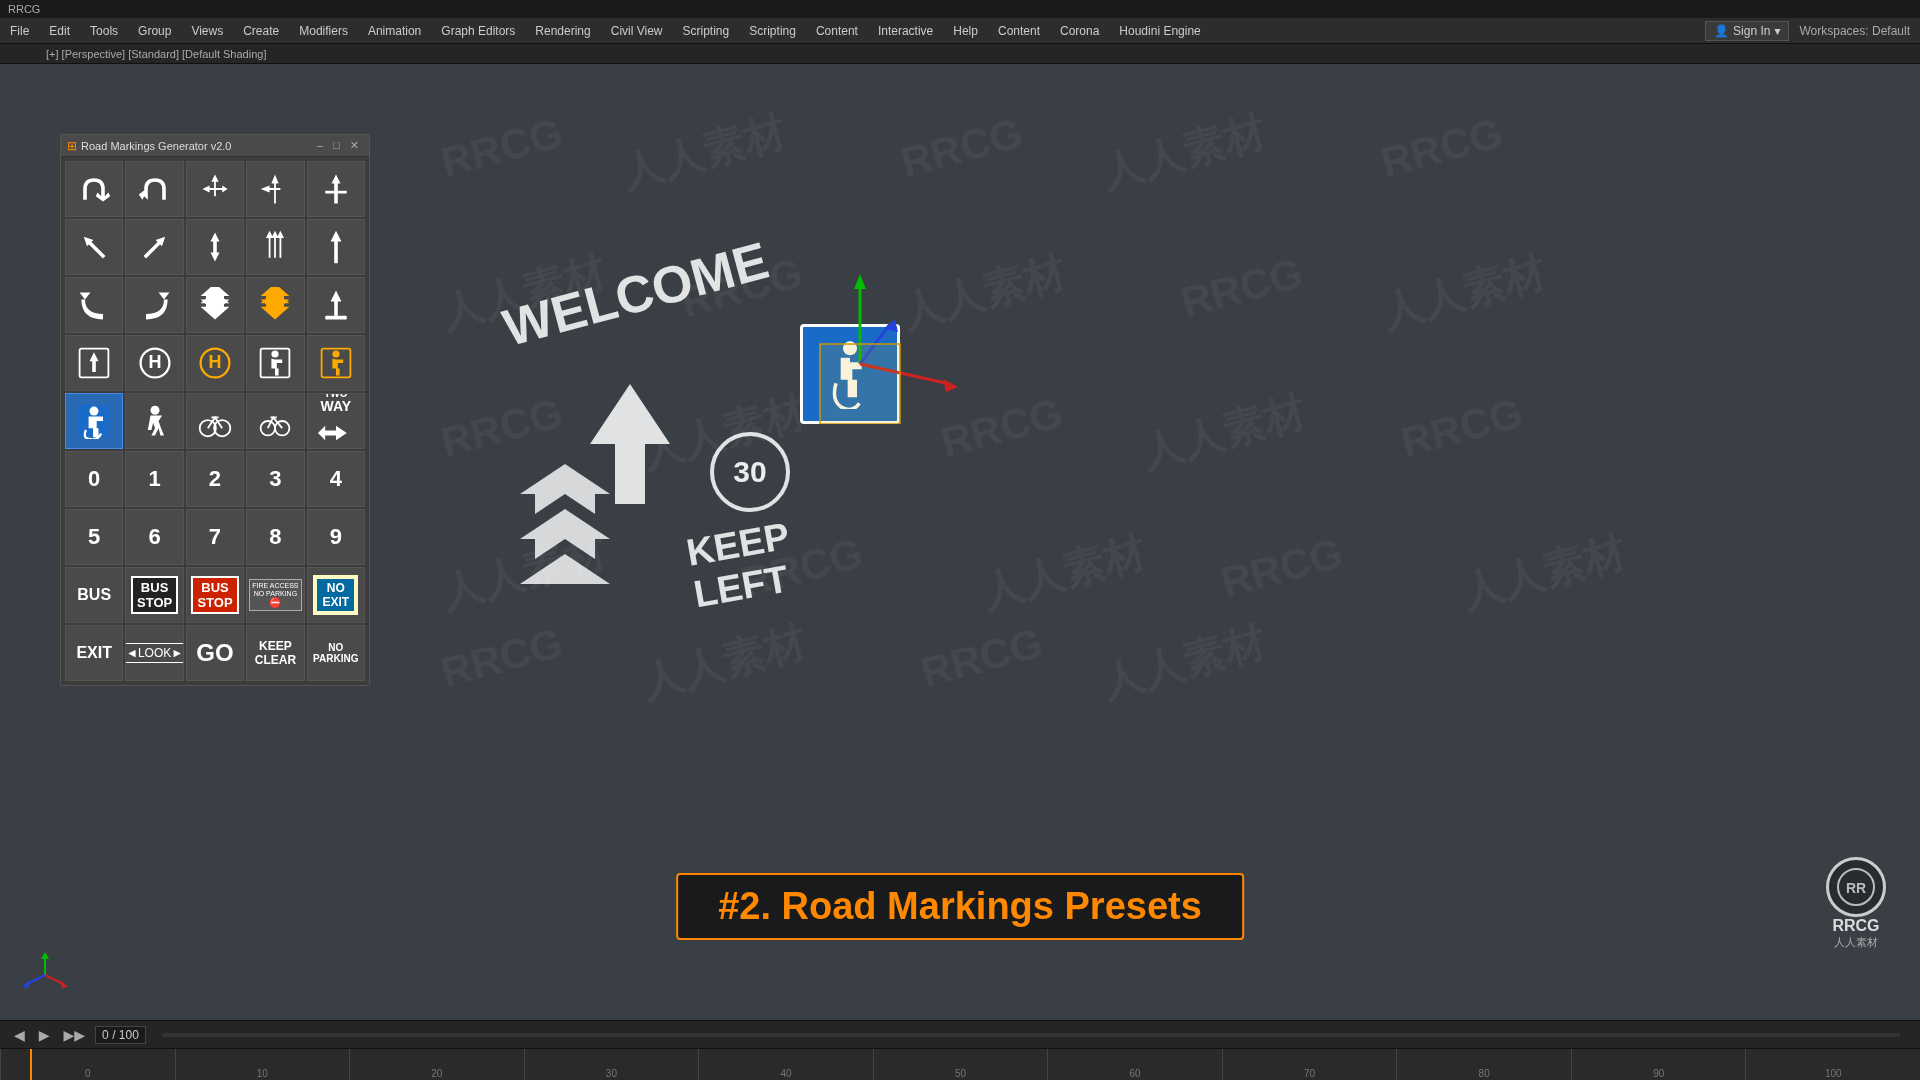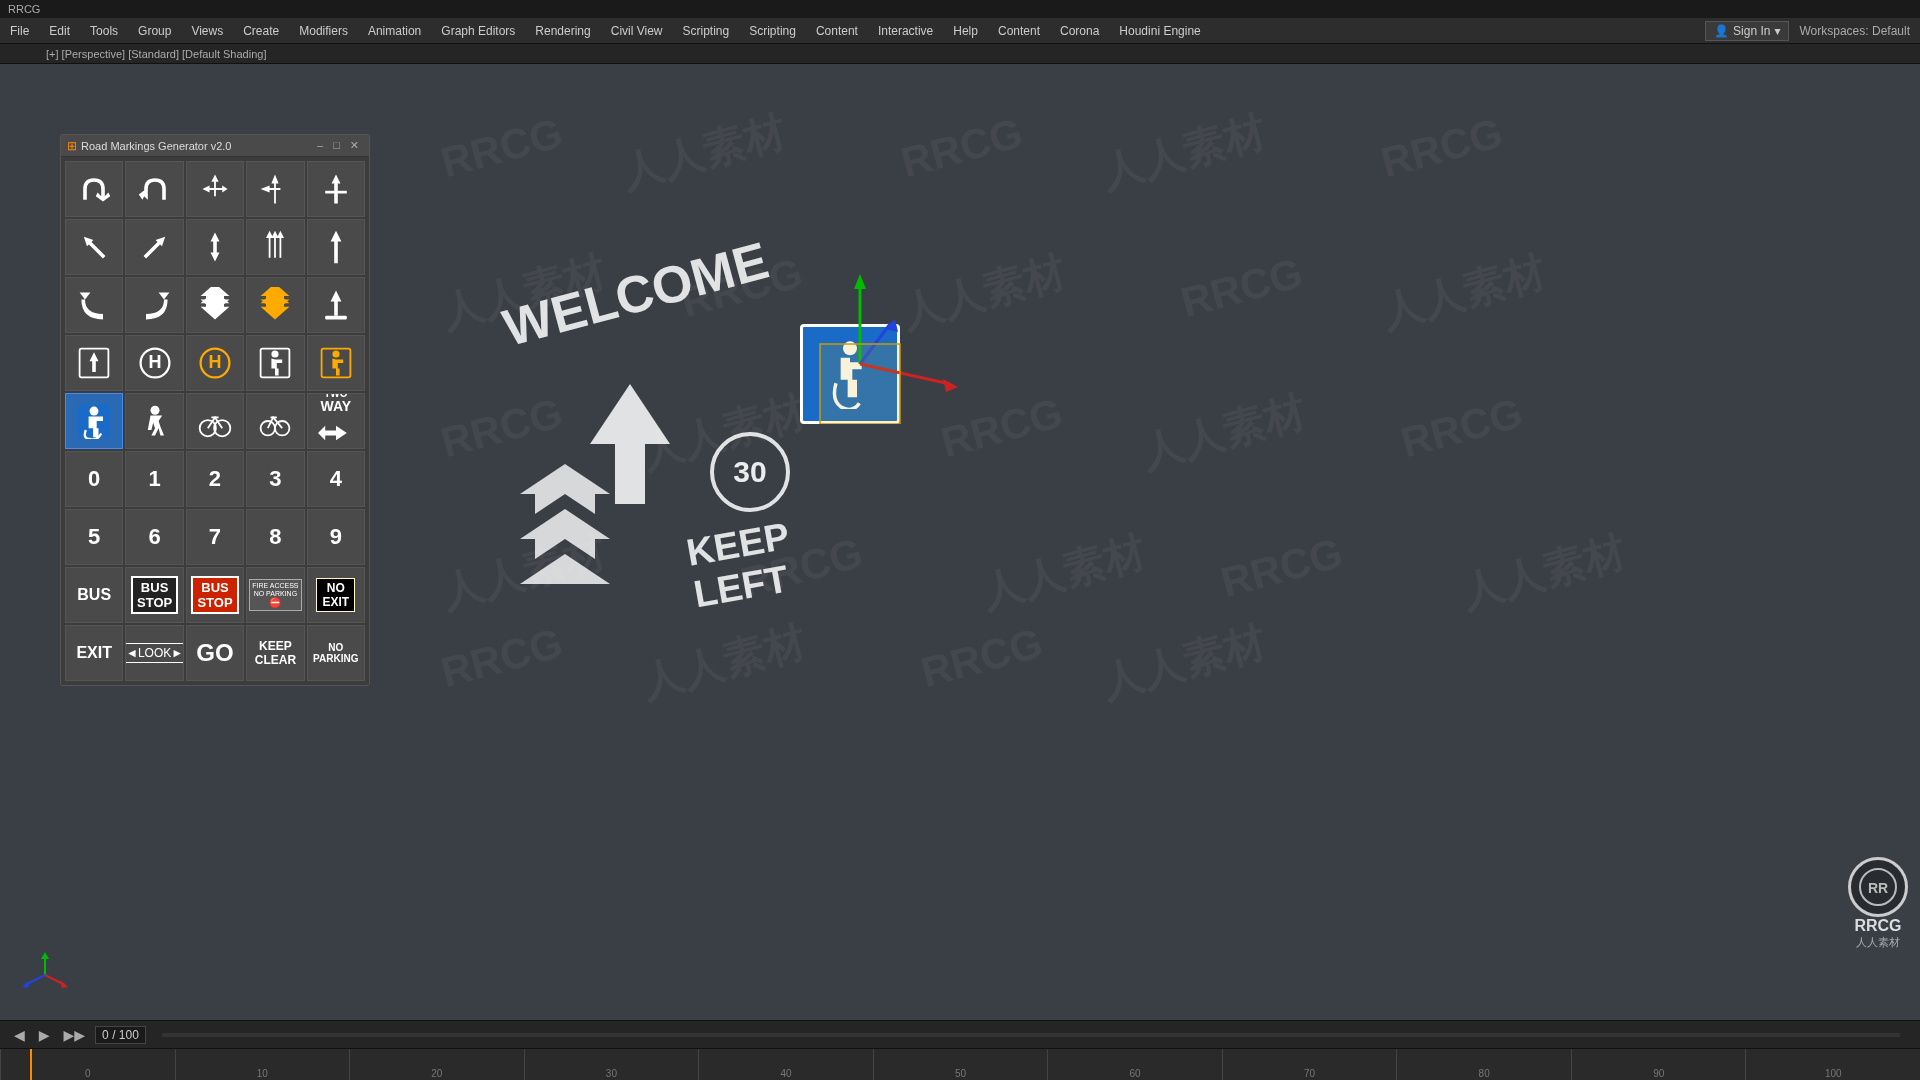--- a/index.html
+++ b/index.html
@@ -274,21 +274,21 @@
       color: #f80;
       font-size: 38px;
       font-weight: bold;
       white-space: nowrap;
     }
 
     
     #bottom-logo {
       position: absolute;
       bottom: 70px;
-      right: 12px;
+      right: 34px;
       display: flex;
       flex-direction: column;
       align-items: center;
     }
     #bottom-logo .logo-circle {
       width: 60px;
       height: 60px;
       border: 3px solid #ccc;
       border-radius: 50%;
       display: flex;
@@ -704,41 +704,44 @@
       <div class="icon-cell">
         <div style="text-align:center;color:white;font-size:13px;font-weight:bold;background:#cc2200;border:2px solid white;padding:2px 4px;">BUS<br>STOP</div>
       </div>
       <div class="icon-cell">
         <div style="font-size:8px;color:white;text-align:center;background:#555;padding:2px;border:1px solid #aaa;">
           <div style="font-size:7px;line-height:1.1;">FIRE ACCESS<br>NO PARKING</div>
           <div style="color:red;font-size:10px;">⛔</div>
         </div>
       </div>
       <div class="icon-cell">
-        <div style="text-align:center;color:white;font-size:12px;font-weight:bold;background:#000000;padding:2px 5px;border:1px solid #fef9c3;">NO<br>EXIT</div>
+        <div style="text-align:center;color:white;font-size:12px;font-weight:bold;background:#0369a1;padding:2px 5px;border:4px solid #fef9c3;">NO<br>EXIT</div>
       </div>
 
       <div class="icon-cell">
           <span class="cell-text" style="font-size:16px;">EXIT</span>
         </div>
       <div class="icon-cell">
         <div style="color:white;font-size:12px;font-weight:normal;text-align:center;border:1px solid white;padding:2px;">◄LOOK►</div>
       </div>
       <div class="icon-cell">
           <span class="cell-text" style="font-size:24px;">GO</span>
         </div>
       <div class="icon-cell">
           <span class="cell-text-sm">KEEP<br>CLEAR</span>
         </div>
       <div class="icon-cell">
           <span class="cell-text-sm" style="font-size:10px;">NO PARKING</span>
         </div>
     </div>
   </div>
 
+  <div id="banner">
+    <span id="banner-text">#2. Road Markings Presets</span>
+  </div>
 
   <div id="bottom-logo">
     <div class="logo-circle">
       <svg width="40" height="40" viewBox="0 0 40 40">
         <circle cx="20" cy="20" r="18" fill="none" stroke="#bbb" stroke-width="2"></circle>
         <text x="20" y="26" text-anchor="middle" font-size="14" font-weight="bold" fill="#bbb">RR</text>
       </svg>
     </div>
     <span class="logo-text-main">RRCG</span>
     <span class="logo-text-sub">人人素材</span>

